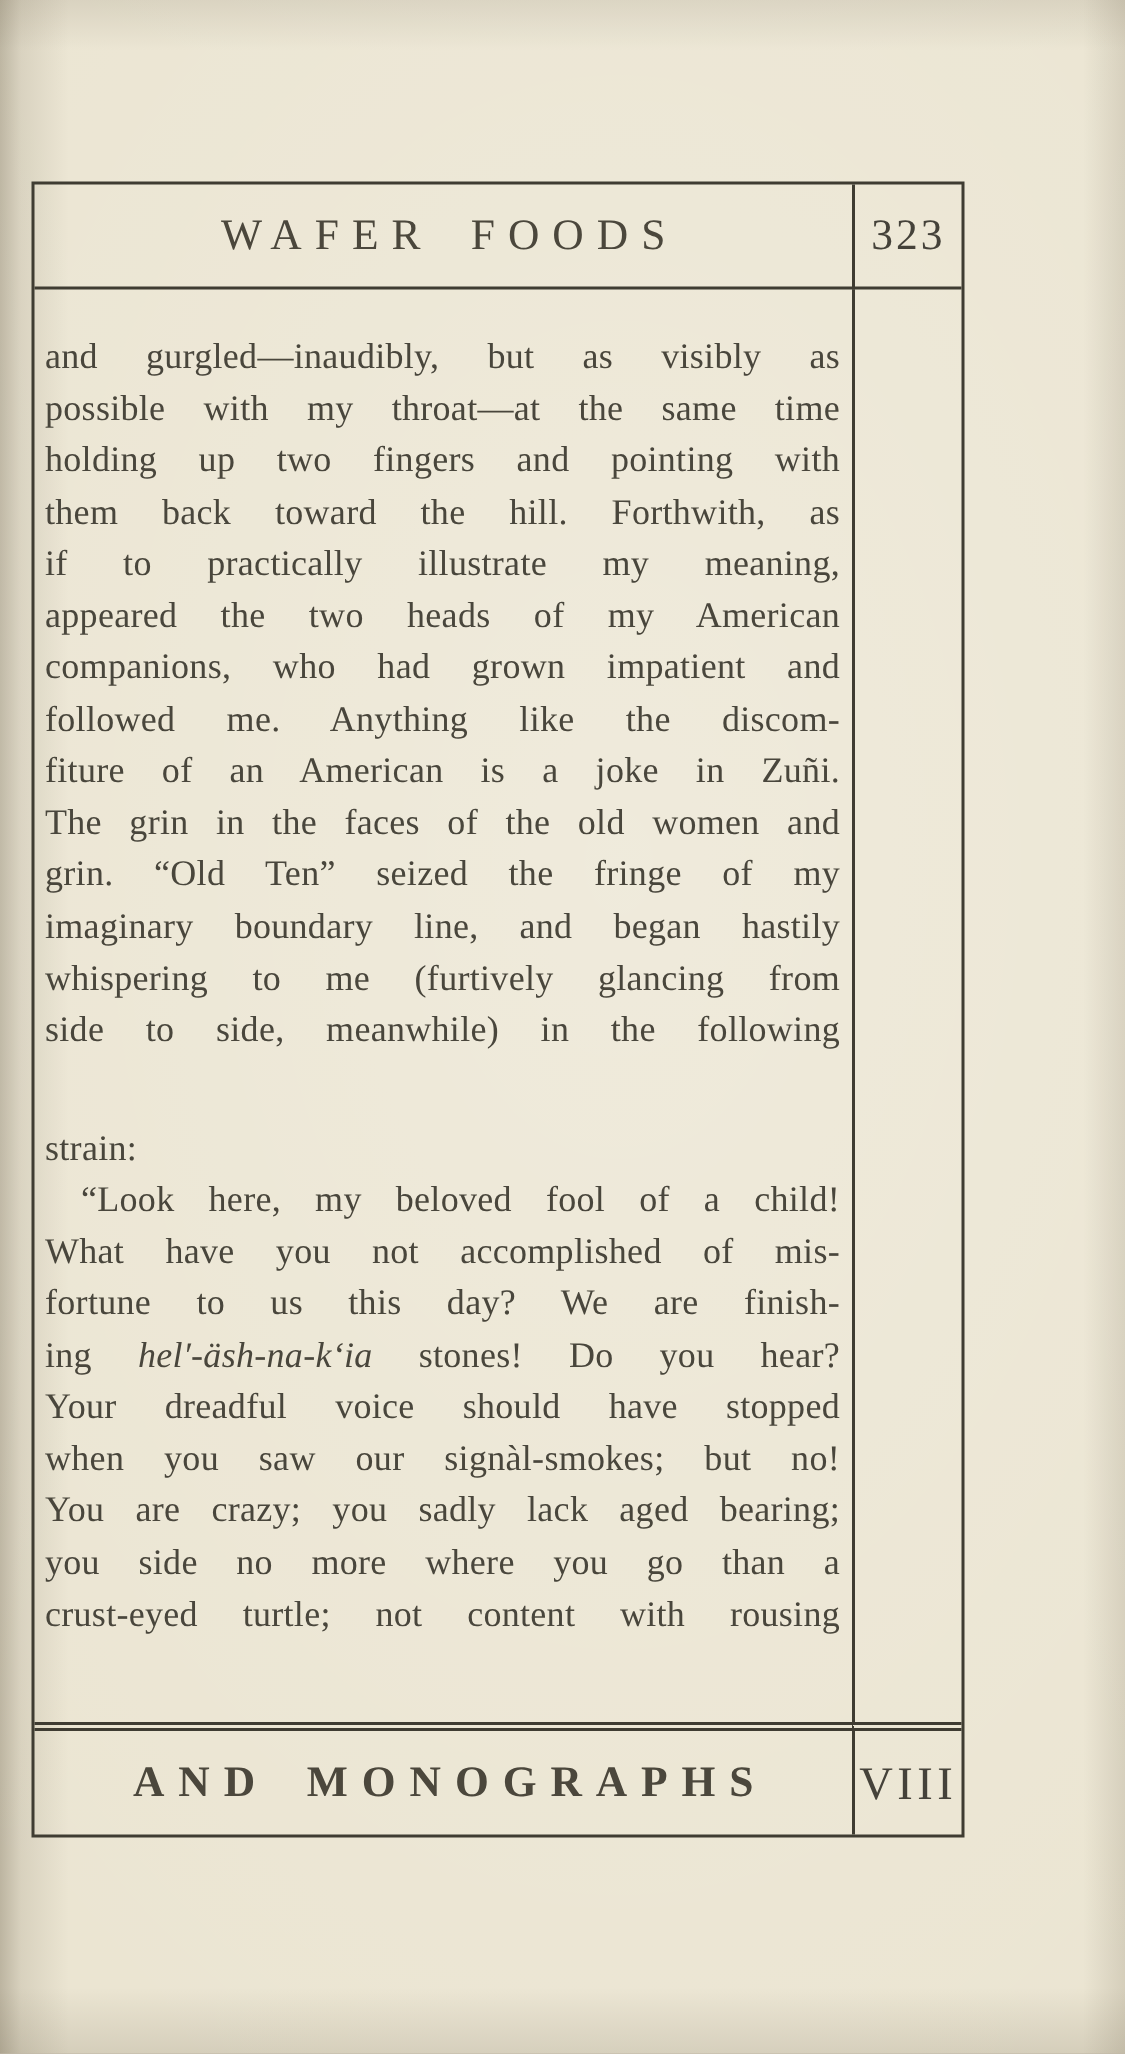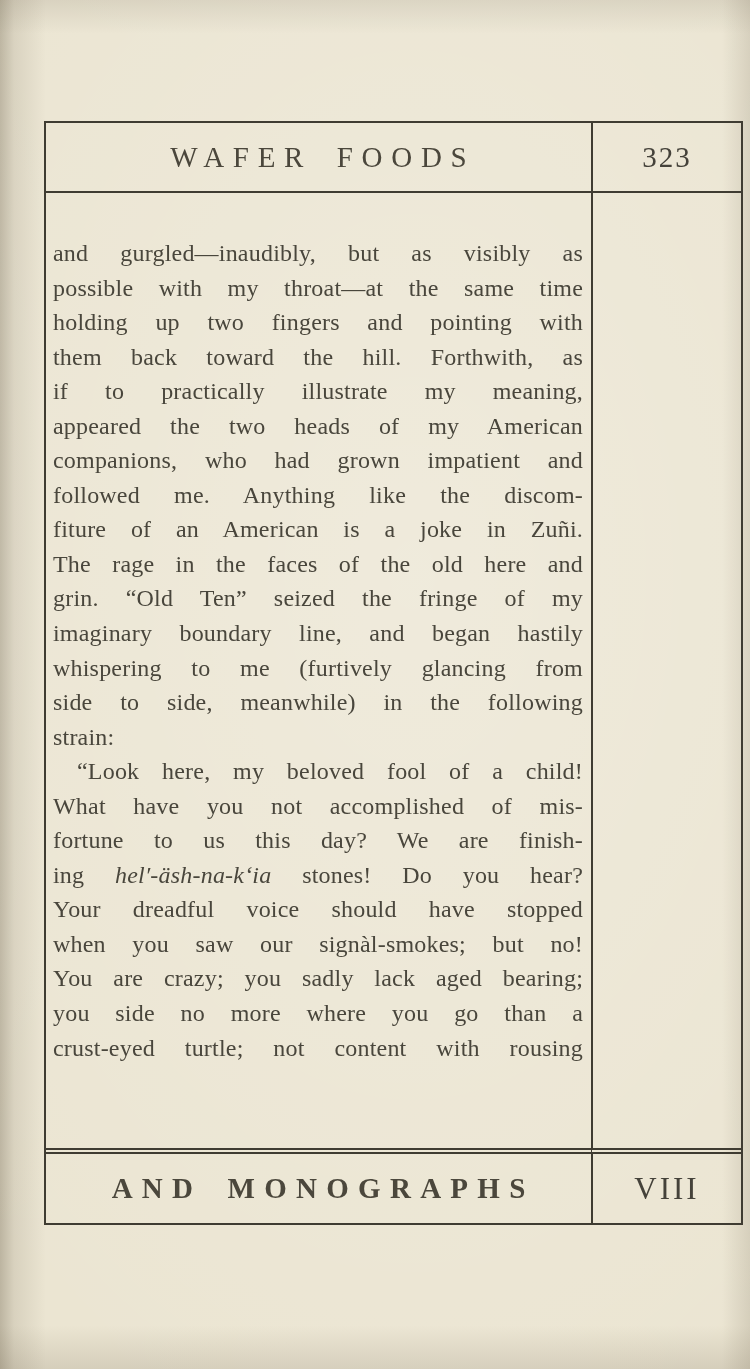--- a/index.html
+++ b/index.html
@@ -10,21 +10,21 @@
     color:#46433a;
     background:
       radial-gradient(130% 110% at 55% 42%, rgba(255,255,255,0.22), rgba(0,0,0,0) 62%),
       linear-gradient(90deg, rgba(80,68,46,0.30) 0px, rgba(80,68,46,0.12) 14px, rgba(80,68,46,0) 46px),
       linear-gradient(270deg, rgba(80,68,46,0.14) 0px, rgba(80,68,46,0) 28px),
       linear-gradient(180deg, rgba(80,68,46,0.12) 0px, rgba(80,68,46,0) 34px),
       linear-gradient(0deg, rgba(80,68,46,0.14) 0px, rgba(80,68,46,0) 44px),
       #ebe5d2;
   }
   .page-frame{
-    position:absolute;left:44px;top:121px;width:699px;height:1104px;
+    position:absolute;left:21px;top:121px;width:622px;height:1104px;
     border:2px solid #3f3c32;
     display:grid;
     grid-template-columns:545px 1fr;
     grid-template-rows:70px 1fr 75px;
     box-sizing:border-box;
   }
   .cell{box-sizing:border-box;}
   .col-right{border-left:2px solid #3f3c32;}
   .row-header{border-bottom:2px solid #3f3c32;}
   .row-footer{border-top:6px double #3f3c32;}
@@ -32,29 +32,29 @@
   .running-title{
     font-size:29px;letter-spacing:0.30em;word-spacing:0.30em;
     color:#4b473c;padding-left:0.30em;
   }
   .page-number{font-size:29px;letter-spacing:2px;color:#45423a;}
   .series-title{
     font-size:29px;letter-spacing:0.32em;word-spacing:0.30em;
     color:#4b473c;padding-left:0.32em;font-weight:bold;
   }
   .volume-number{font-size:31px;letter-spacing:3px;color:#45423a;}
-  .body-text{padding:43px 8px 0 7px;}
+  .body-text{padding:28px 8px 0 7px;}
   .line{
     font-size:24px;line-height:34.55px;height:34.55px;
     letter-spacing:0.2px;
     text-align:justify;text-align-last:justify;
     overflow:hidden;white-space:normal;
     color:#49463c;
   }
-  .line.no-just{text-align:left;text-align-last:left;}
+  .line.no-just{text-align:left;text-align-last:left;margin-top:44px;}
   .line.indent{padding-left:24px;}
   .it{font-style:italic;}
   .right-margin{background:transparent;}
 </style>
 </head>
 <body>
 
 <div class="scan">
   <div class="page-frame">
 
@@ -68,21 +68,21 @@
     <div class="cell body-text">
         <div class="line"><span>and gurgled—inaudibly, but as visibly as</span></div>
         <div class="line"><span>possible with my throat—at the same time</span></div>
         <div class="line"><span>holding up two fingers and pointing with</span></div>
         <div class="line"><span>them back toward the hill.  Forthwith, as</span></div>
         <div class="line"><span>if to practically illustrate my meaning,</span></div>
         <div class="line"><span>appeared the two heads of my American</span></div>
         <div class="line"><span>companions, who had grown impatient and</span></div>
         <div class="line"><span>followed me.  Anything like the discom-</span></div>
         <div class="line"><span>fiture of an American is a joke in Zuñi.</span></div>
-        <div class="line"><span>The rage in the faces of the old here and</span></div>
+        <div class="line"><span>The grin in the faces of the old women and</span></div>
         <div class="line"><span>grin.  “Old Ten” seized the fringe of my</span></div>
         <div class="line"><span>imaginary boundary line, and began hastily</span></div>
         <div class="line"><span>whispering to me (furtively glancing from</span></div>
         <div class="line"><span>side to side, meanwhile) in the following</span></div>
         <div class="line no-just"><span>strain:</span></div>
         <div class="line indent"><span>“Look here, my beloved fool of a child!</span></div>
         <div class="line"><span>What have you not accomplished of mis-</span></div>
         <div class="line"><span>fortune to us this day?  We are finish-</span></div>
         <div class="line"><span>ing </span><span class="it">hel′-äsh-na-k‘ia</span><span> stones!  Do you hear?</span></div>
         <div class="line"><span>Your dreadful voice should have stopped</span></div>

